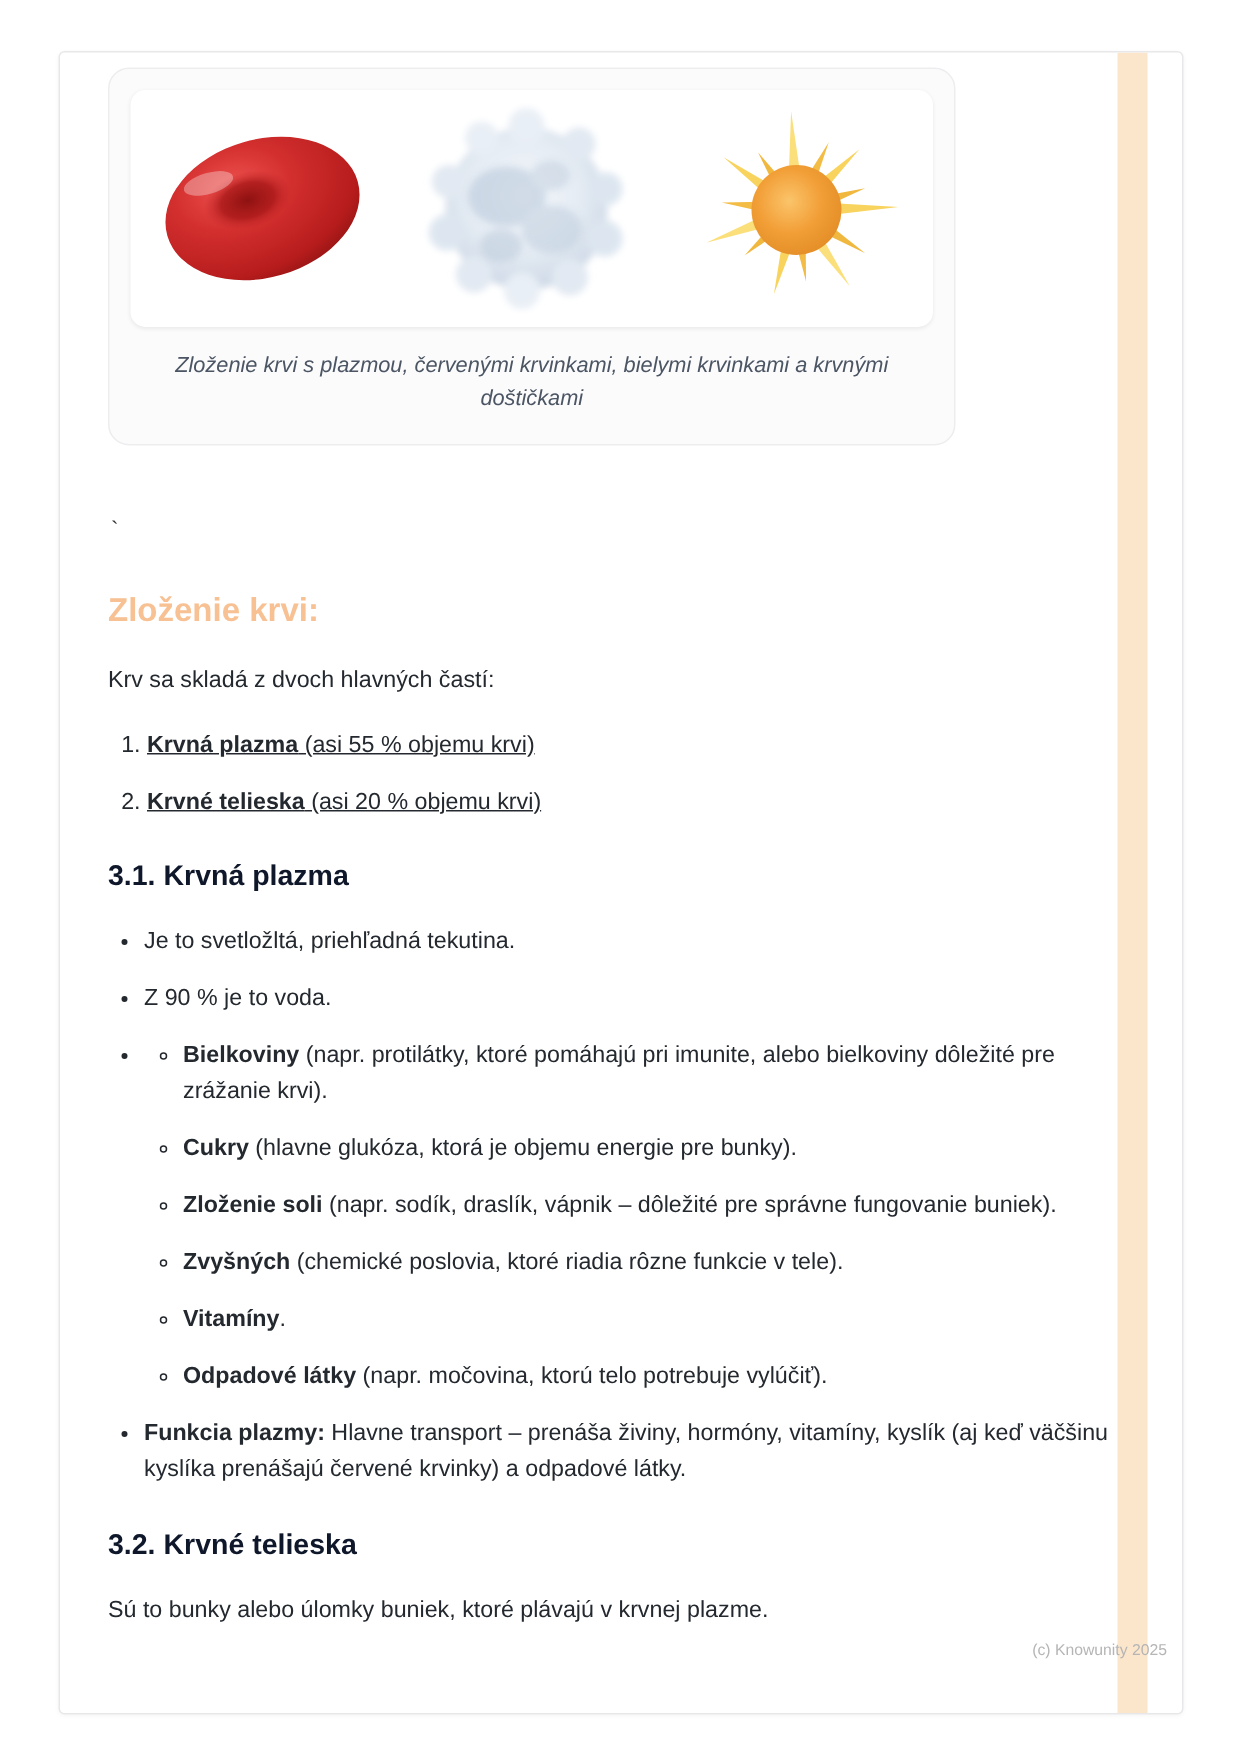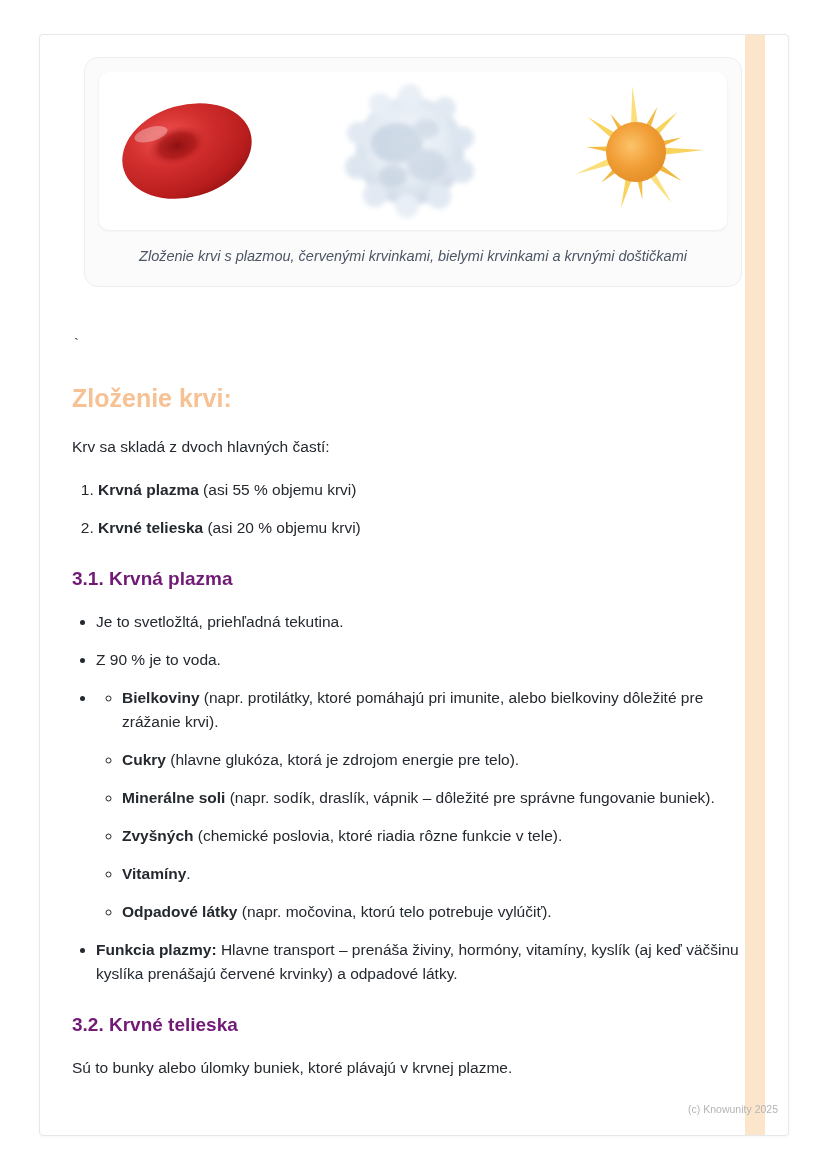--- a/index.html
+++ b/index.html
@@ -27,22 +27,22 @@
     top: 0; bottom: 0;
     right: 23px;
     width: 20px;
     background: #fce6cb;
     z-index: 0;
   }
   .content-layer { position: relative; z-index: 1; max-width: 668px; }
 
   
   .figure-card {
-    width: 658px;
-    margin: 12px;
+    width: 565px;
+    margin: 0;
     background: #fbfbfc;
     border: 1px solid #ededf0;
     border-radius: 14px;
     padding: 14px 14px 16px;
   }
   .figure-images {
     background: #ffffff;
     border-radius: 10px;
     box-shadow: 0 1px 3px rgba(0,0,0,0.07);
     display: flex;
@@ -57,49 +57,49 @@
     font-size: 14.5px;
     line-height: 1.5;
     text-align: center;
     margin: 16px 10px 2px;
   }
 
   
   .tick { margin: 48px 0 0 2px; font-size: 15px; color: #333; }
   .main-heading {
     color: #f7c193;
-    font-size: 25px;
+    font-size: 22px;
     font-weight: 700;
     margin: 32px 0 0;
   }
   .intro { margin: 22px 0 16px; font-size: 15.5px; line-height: 1.5; }
 
   ol.main-list { margin: 20px 0 0; padding-left: 26px; }
-  ol.main-list li { margin-bottom: 15px; font-size: 15.5px; line-height: 1.5; }
+  ol.main-list li { margin-bottom: 15px; font-size: 15.5px; line-height: 1.5; text-decoration: underline; }
 
   h2.section-heading {
-    color: #701a75;
+    color: #0f172a;
     font-size: 19px;
     font-weight: 700;
     margin: 28px 0 0;
   }
 
   ul.bullets { list-style: disc; margin: 20px 0 0; padding-left: 24px; }
   ul.bullets > li { margin-bottom: 14px; font-size: 15.5px; line-height: 1.55; }
   ul.subbullets { list-style: circle; margin: 10px 0 0; padding-left: 26px; }
   ul.subbullets > li { margin-bottom: 14px; font-size: 15.5px; line-height: 1.55; }
 
   strong { font-weight: 700; }
 
   .final-p { margin: 20px 0 0; font-size: 15.5px; line-height: 1.5; }
 
   .footer-credit {
     position: absolute;
     right: 10px;
-    bottom: 20px;
+    bottom: 36px;
     font-size: 10.5px;
     color: #b5b5b5;
     z-index: 2;
   }
 </style>
 </head>
 <body>
 
 <div class="viewport">
   <div class="page">
@@ -217,24 +217,24 @@
         </li>
         <li>
           <span>Z 90 % je to voda.</span>
         </li>
         <li>
           <ul class="subbullets">
             <li>
               <strong>Bielkoviny</strong><span> (napr. protilátky, ktoré pomáhajú pri imunite, alebo bielkoviny dôležité pre zrážanie krvi).</span>
             </li>
             <li>
-              <strong>Cukry</strong><span> (hlavne glukóza, ktorá je zdrojom energie pre telo).</span>
-            </li>
-            <li>
-              <strong>Minerálne soli</strong><span> (napr. sodík, draslík, vápnik – dôležité pre správne fungovanie buniek).</span>
+              <strong>Cukry</strong><span> (hlavne glukóza, ktorá je objemu energie pre bunky).</span>
+            </li>
+            <li>
+              <strong>Zloženie soli</strong><span> (napr. sodík, draslík, vápnik – dôležité pre správne fungovanie buniek).</span>
             </li>
             <li>
               <strong>Zvyšných</strong><span> (chemické poslovia, ktoré riadia rôzne funkcie v tele).</span>
             </li>
             <li>
               <strong>Vitamíny</strong><span>.</span>
             </li>
             <li>
               <strong>Odpadové látky</strong><span> (napr. močovina, ktorú telo potrebuje vylúčiť).</span>
             </li>

